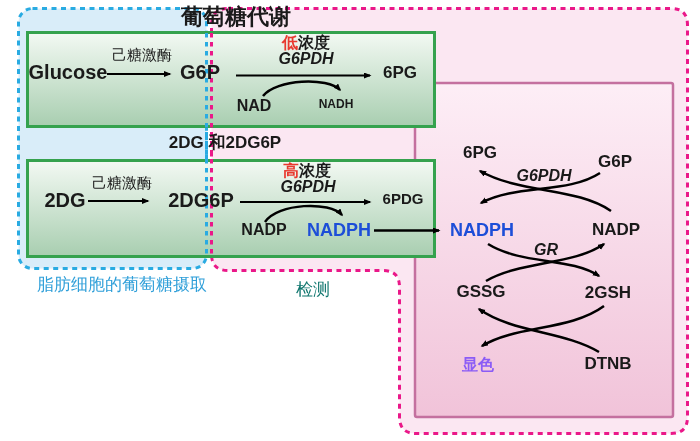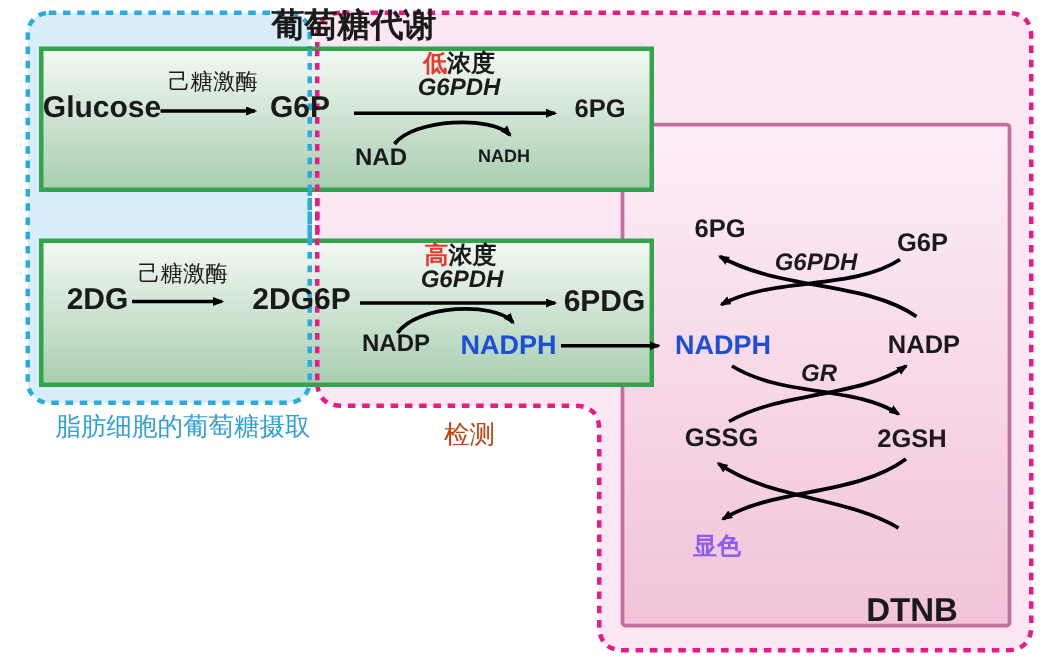--- a/index.html
+++ b/index.html
@@ -10,21 +10,21 @@
   #bg{position:absolute;left:0;top:0;width:700px;height:441px;}
   .lbl{
     position:absolute;white-space:nowrap;transform:translateX(-50%);
     color:#1a1a1a;line-height:1.05;text-align:center;
   }
   .b{font-weight:700;}
   .i{font-style:italic;font-weight:700;}
   .red{color:#e8392f;}
   .blue{color:#1d4ed8;font-weight:700;}
   .cyan{color:#2f9fd9;}
-  .magenta{color:#c2410c;}
+  .magenta{color:#0f766e;}
   .pinktxt{color:#8b5cf6;font-weight:700;}
 </style>
 </head>
 <body>
 
 <div id="canvas">
 
   <svg id="bg" viewBox="0 0 700 441">
     <defs>
       <linearGradient id="greenGrad" x1="0" y1="0" x2="0" y2="1">
@@ -77,37 +77,38 @@
 
   <div class="lbl b" style="left:236px;top:5px;font-size:22px;">葡萄糖代谢</div>
   <div class="lbl" style="left:142px;top:47px;font-size:15px;">己糖激酶</div>
   <div class="lbl b" style="left:200px;top:62px;font-size:20px;">G6P</div>
   <div class="lbl b" style="left:306px;top:35px;font-size:16px;"><span class="red">低</span><span>浓度</span></div>
   <div class="lbl i" style="left:306px;top:51px;font-size:16px;">G6PDH</div>
   <div class="lbl b" style="left:254px;top:98px;font-size:16px;">NAD</div>
   <div class="lbl b" style="left:336px;top:98px;font-size:12px;">NADH</div>
   <div class="lbl b" style="left:400px;top:64px;font-size:17px;">6PG</div>
 
+  <div class="lbl b" style="left:225px;top:134px;font-size:17px;">2DG 和2DG6P</div>
 
   <div class="lbl b" style="left:65px;top:190px;font-size:20px;">2DG</div>
   <div class="lbl" style="left:122px;top:175px;font-size:15px;">己糖激酶</div>
   <div class="lbl b" style="left:201px;top:190px;font-size:20px;">2DG6P</div>
   <div class="lbl b" style="left:307px;top:163px;font-size:16px;"><span class="red">高</span><span>浓度</span></div>
   <div class="lbl i" style="left:308px;top:179px;font-size:16px;">G6PDH</div>
   <div class="lbl b" style="left:264px;top:222px;font-size:16px;">NADP</div>
   <div class="lbl blue" style="left:339px;top:221px;font-size:18px;">NADPH</div>
-  <div class="lbl b" style="left:403px;top:191px;font-size:20px;">6PDG</div>
+  <div class="lbl b" style="left:403px;top:191px;font-size:15px;">6PDG</div>
 
   <div class="lbl b" style="left:480px;top:144px;font-size:17px;">6PG</div>
   <div class="lbl b" style="left:615px;top:153px;font-size:17px;">G6P</div>
   <div class="lbl i" style="left:544px;top:168px;font-size:16px;">G6PDH</div>
   <div class="lbl blue" style="left:482px;top:221px;font-size:18px;">NADPH</div>
   <div class="lbl b" style="left:616px;top:221px;font-size:17px;">NADP</div>
   <div class="lbl i" style="left:546px;top:242px;font-size:16px;">GR</div>
   <div class="lbl b" style="left:481px;top:283px;font-size:17px;">GSSG</div>
   <div class="lbl b" style="left:608px;top:284px;font-size:17px;">2GSH</div>
   <div class="lbl pinktxt" style="left:478px;top:357px;font-size:16px;">显色</div>
-  <div class="lbl b" style="left:608px;top:355px;font-size:22px;margin-top:40px;">DTNB</div>
+  <div class="lbl b" style="left:608px;top:355px;font-size:17px;">DTNB</div>
 
   <div class="lbl cyan" style="left:122px;top:276px;font-size:17px;">脂肪细胞的葡萄糖摄取</div>
   <div class="lbl magenta" style="left:313px;top:281px;font-size:17px;">检测</div>
 
 </div>
 
 </body></html>

